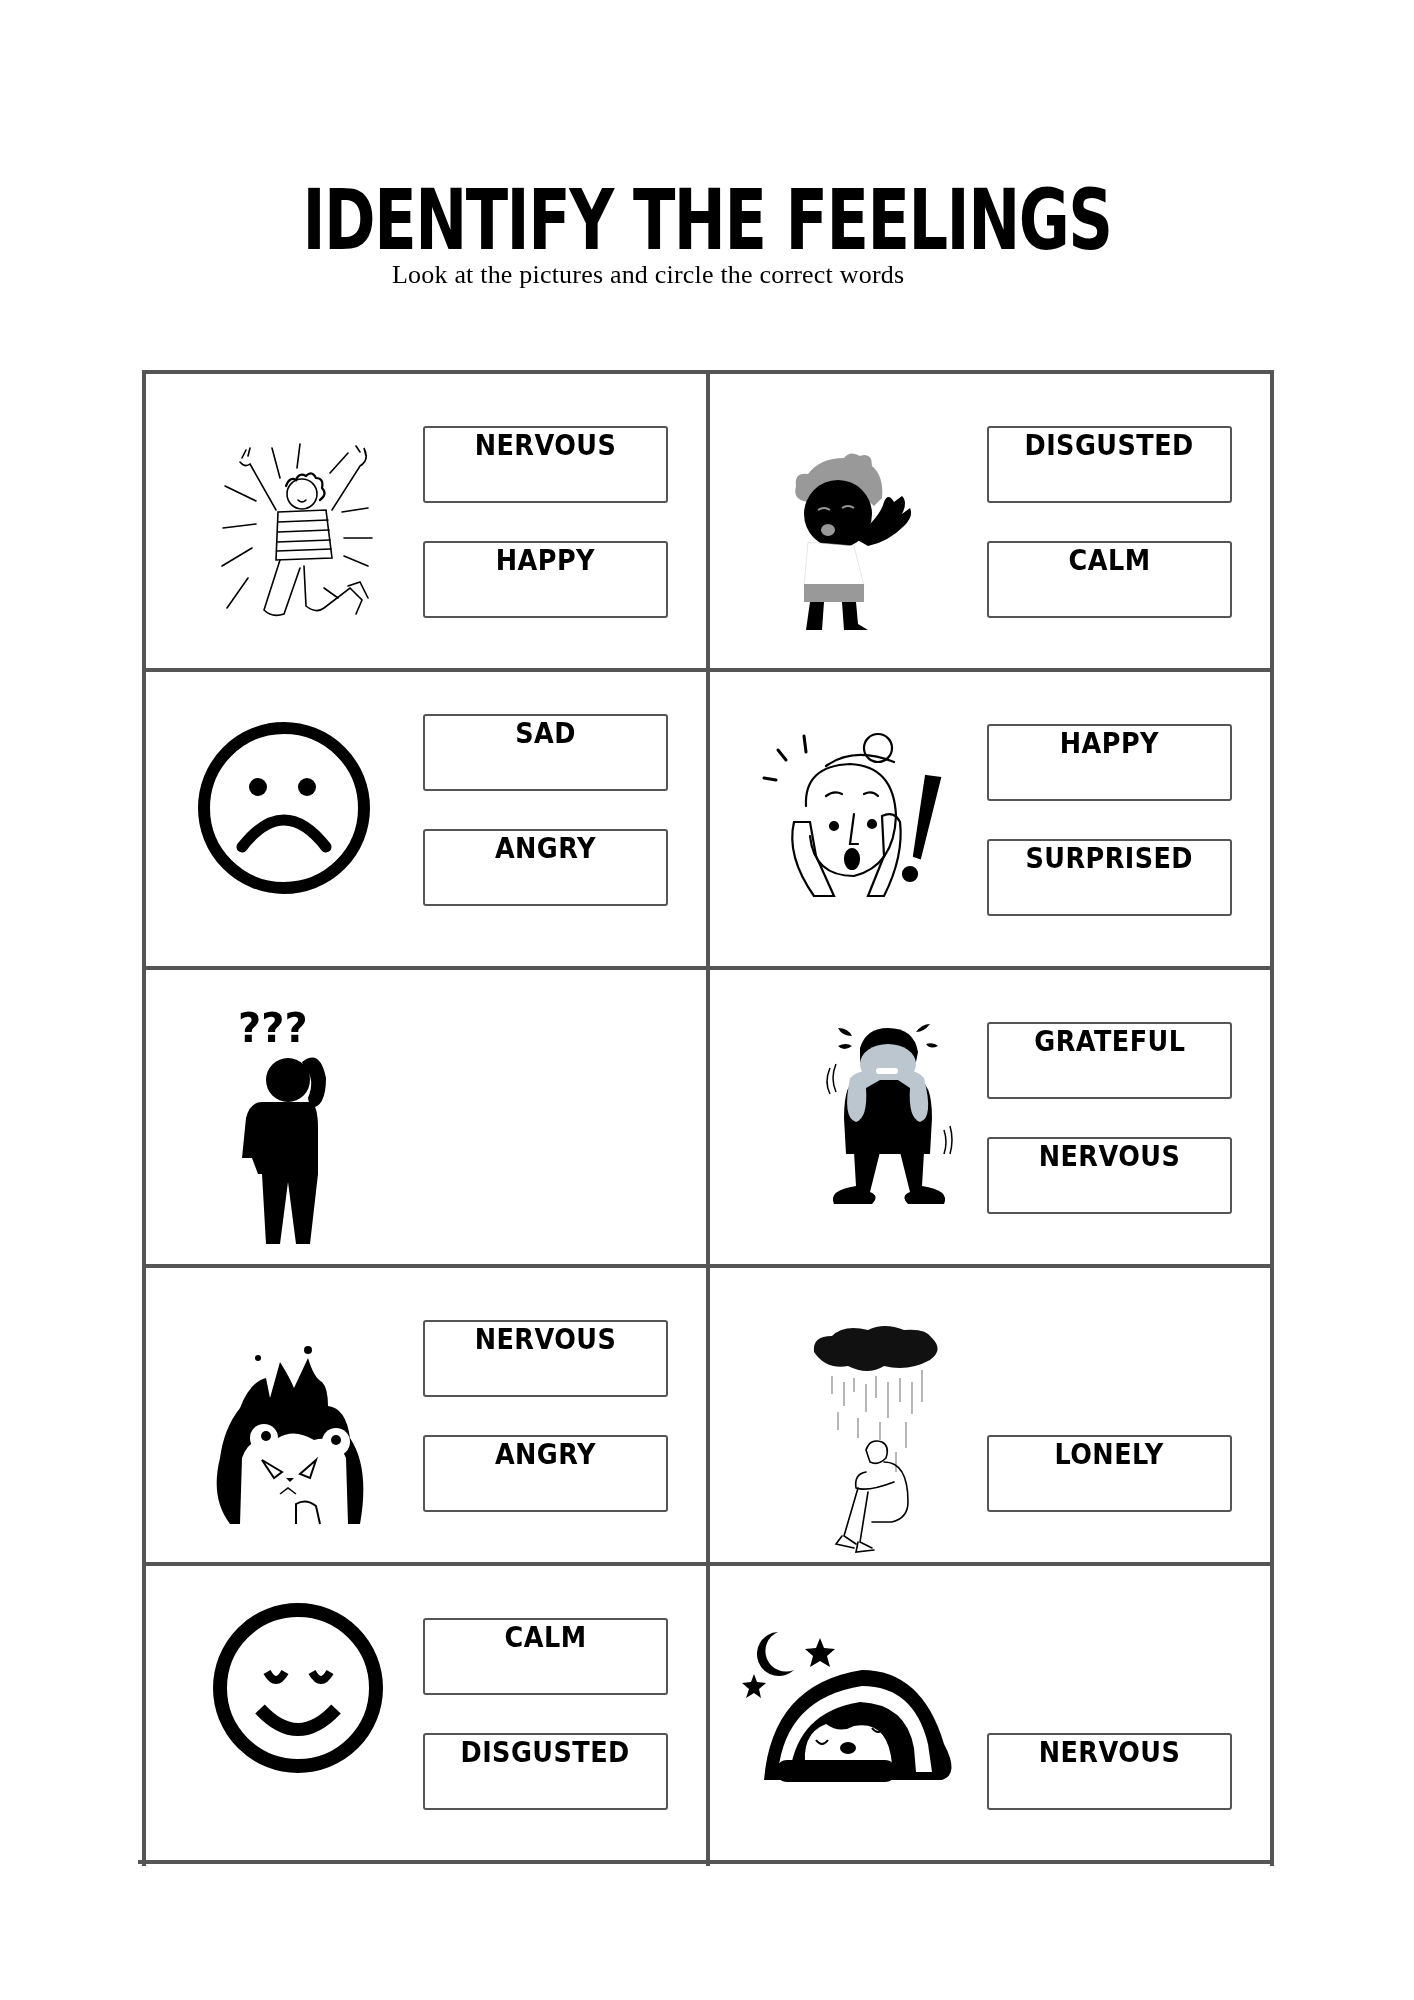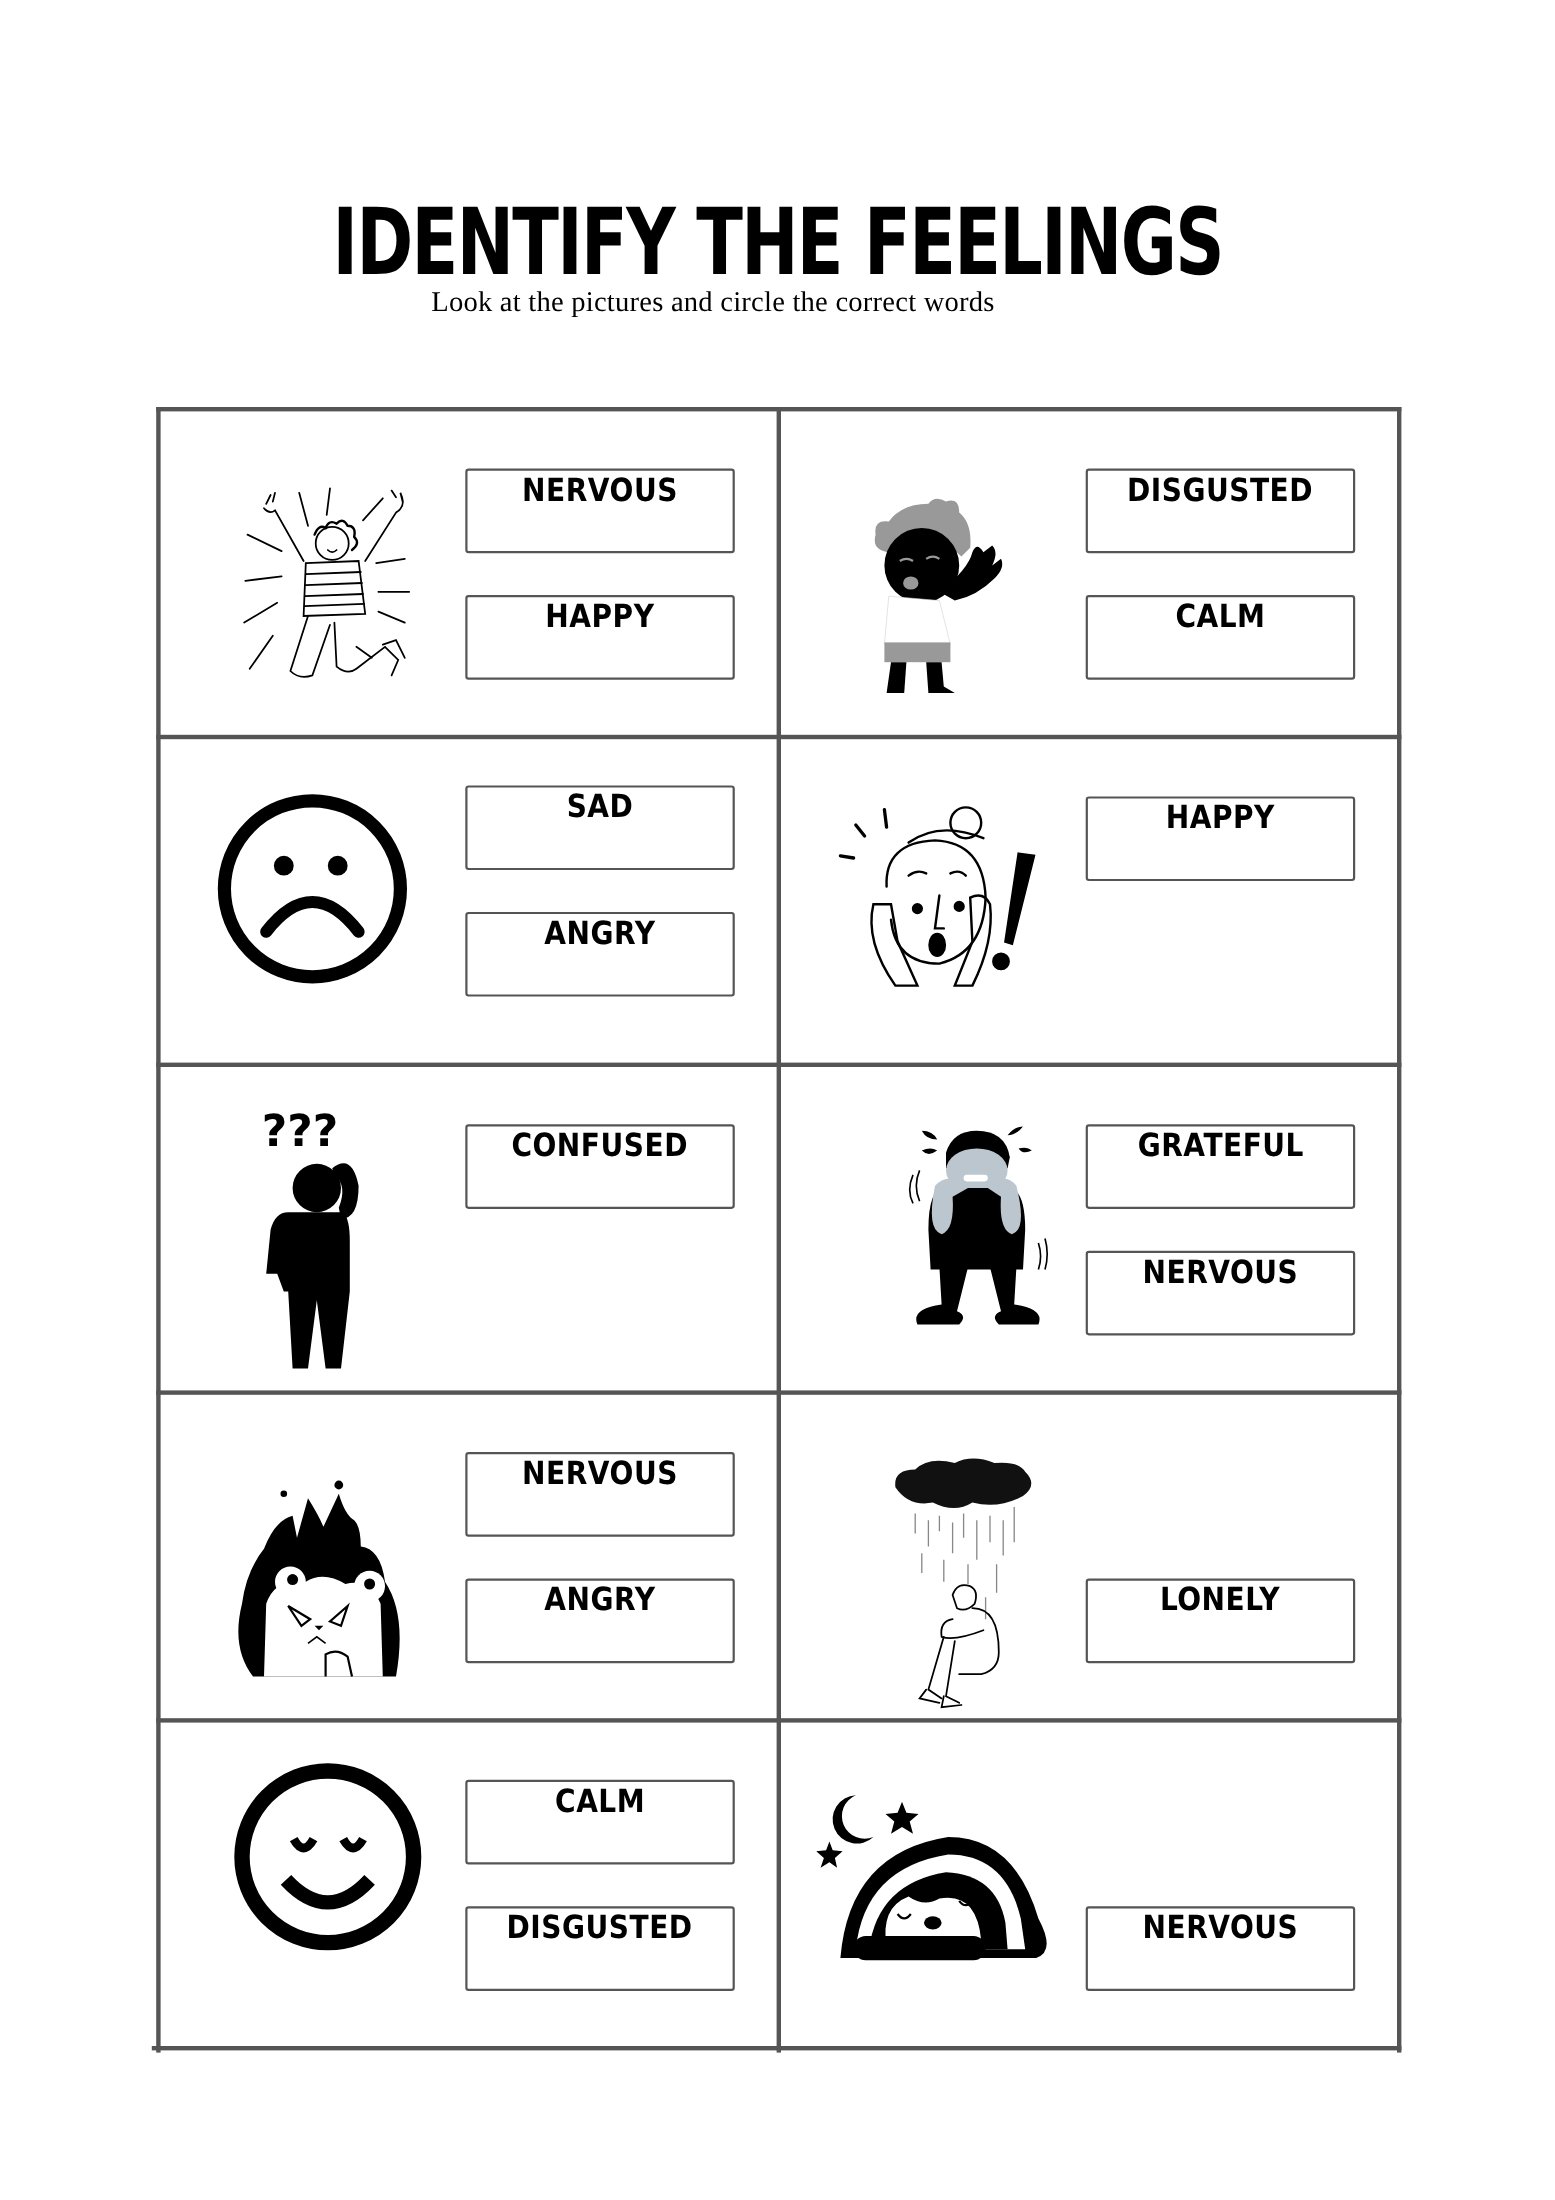--- a/index.html
+++ b/index.html
@@ -144,34 +144,34 @@
         <path d="M40 96 Q32 130 60 170 L80 170 L62 130 L56 96 Z"></path>
         <path d="M128 90 Q140 84 146 96 Q150 130 130 170 L114 170 L130 130 Z"></path>
 
         <path d="M172 50 L186 52 L166 132 L160 130 Z" fill="#000"></path>
         <circle cx="156" cy="148" r="7" fill="#000"></circle>
       </svg>
     </div>
     <div class="choice c1">
         <span>HAPPY</span>
       </div>
+    <div class="choice c2">
+        <span>SURPRISED</span>
+      </div>
   </div>
 
   <div class="cell" style="left:0; top:596px;">
     <div class="pic" style="left:88px; top:30px;">
       <svg width="110" height="250" viewBox="0 0 110 250">
         <text x="6" y="44" font-family="DejaVu Sans, sans-serif" font-size="40" font-weight="bold" fill="#000">???</text>
         <circle cx="56" cy="82" r="22" fill="#000"></circle>
         <path d="M70 64 Q88 50 94 80 Q94 110 78 110 L76 100 Q84 80 72 70 Z" fill="#000"></path>
         <path d="M30 104 L80 104 Q86 110 86 130 L86 176 L78 246 L64 246 L56 184 L48 246 L34 246 L30 176 L26 176 L20 160 L10 160 L14 120 Q18 104 30 104 Z" fill="#000"></path>
       </svg>
     </div>
-    <div class="choice c1">
-        <span>CONFUSED</span>
-      </div>
   </div>
 
   <div class="cell" style="left:564px; top:596px;text-decoration:underline;">
     <div class="pic" style="left:112px; top:50px;">
       <svg width="140" height="200" viewBox="0 0 140 200">
         <path d="M18 10 q10 0 14 8 q-10 0 -14 -8 Z M110 6 q-6 8 -14 8 q6 -8 14 -8 Z" fill="#000"></path>
         <path d="M18 28 q8 -4 14 0 q-8 6 -14 0 Z M106 26 q8 -2 12 2 q-8 4 -12 -2 Z" fill="#000"></path>
         <path d="M40 30 Q46 10 68 10 Q94 10 98 34 L96 44 L40 44 Z" fill="#000"></path>
         <ellipse cx="68" cy="46" rx="28" ry="20" fill="#bcc6cf"></ellipse>
         <rect x="56" y="50" width="22" height="6" rx="3" fill="#fff"></rect>

